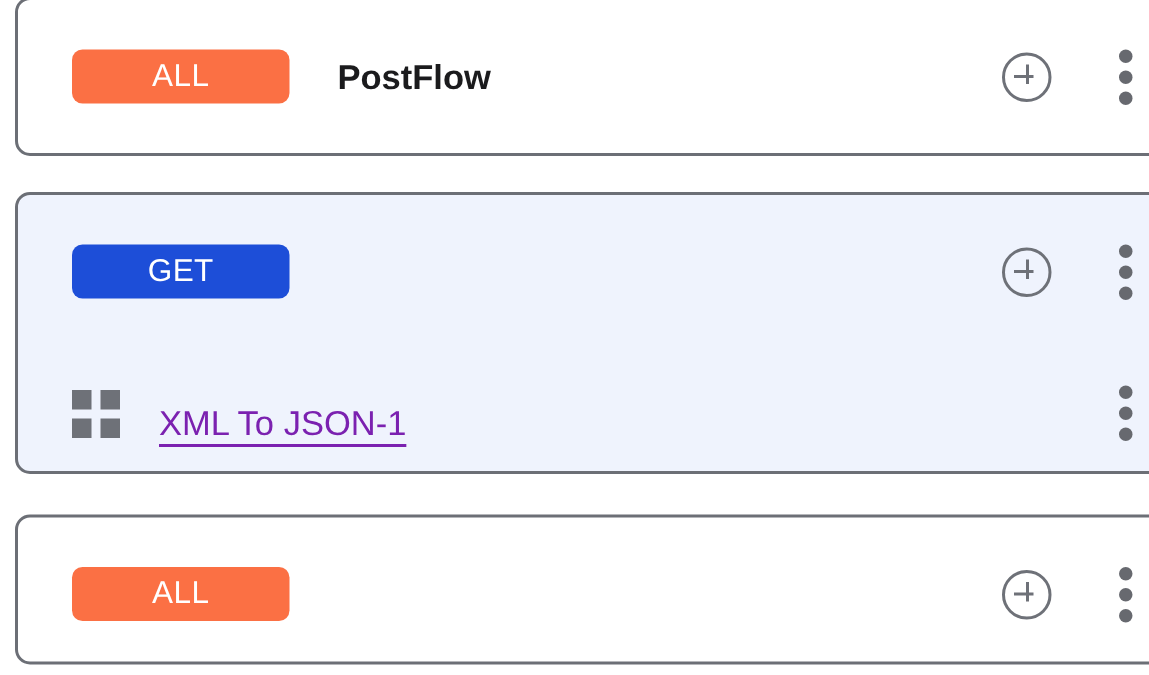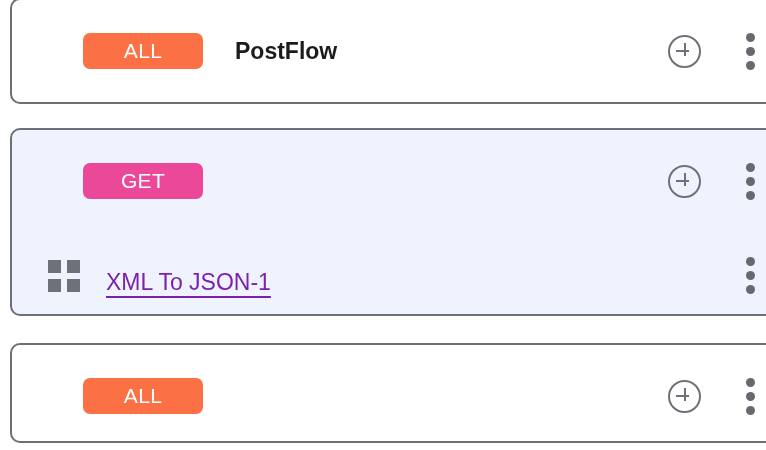--- a/index.html
+++ b/index.html
@@ -49,31 +49,30 @@
   }
   .row-primary { height: 102px; }
   .row-secondary {
     height: 86px;
     padding-left: 36px;
   }
 
   
   .badge {
     flex: 0 0 auto;
-    width: 120px;
+    width: 145px;
     height: 36px;
     border-radius: 7px;
     color: #ffffff;
     font-size: 21px;
     line-height: 36px;
     text-align: center;
     letter-spacing: 0.3px;
     font-weight: 400;
     user-select: none;
-    margin-left: 35px;
   }
 
   
   .row-title {
     margin-left: 32px;
     font-size: 23px;
     font-weight: bold;
     color: #1b1b1d;
     white-space: nowrap;
     text-align: center;
@@ -176,21 +175,21 @@
           <i></i>
           <i></i>
           <i></i>
         </div>
       </div>
     </div>
   </div>
 
   <div class="card card-selected-block selected" style="background: rgb(239, 243, 253);">
     <div class="row row-primary">
-      <div class="badge" style="background: #ec4899;">GET</div>
+      <div class="badge" style="background: #1d4ed8;">GET</div>
       <div class="actions">
         <div class="plus-icon"></div>
         <div class="kebab-icon">
           <i></i>
           <i></i>
           <i></i>
         </div>
       </div>
     </div>
 

